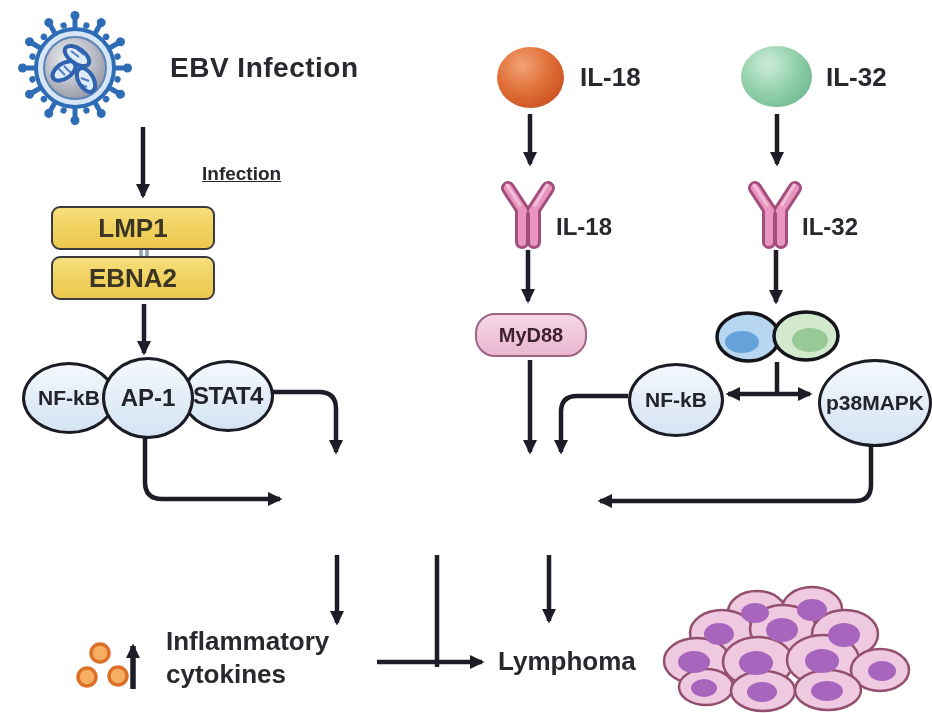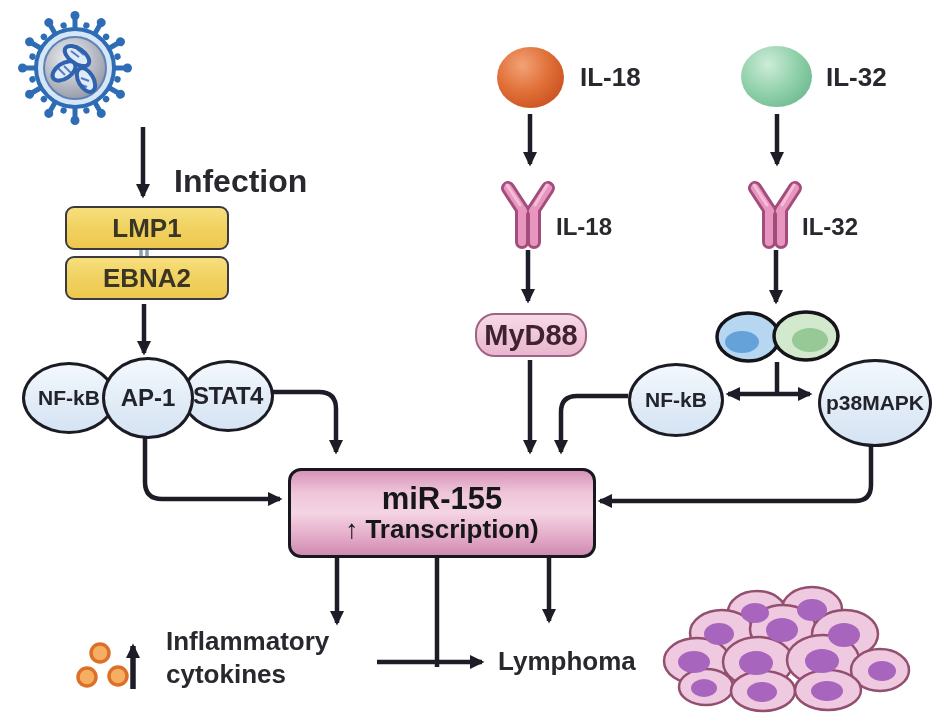--- a/index.html
+++ b/index.html
@@ -3,23 +3,23 @@
 <meta charset="utf-8">
 <style>
   html,body{margin:0;padding:0;background:#ffffff;}
   #canvas{
     position:relative;width:932px;height:713px;background:#ffffff;overflow:hidden;
     font-family:"Liberation Sans", sans-serif;
   }
   #icon-layer{position:absolute;left:0;top:0;z-index:1;}
   .lbl{position:absolute;font-weight:bold;color:#28282e;z-index:4;white-space:nowrap;}
   #ebv-title{left:170px;top:52px;font-size:28px;letter-spacing:0.5px;}
-  #infection-lbl{left:174px;top:163px;font-size:32px;}
+  #infection-lbl{left:202px;top:163px;font-size:19px;text-decoration:underline;}
   .gene-box{
-    position:absolute;left:65px;width:160px;height:40px;z-index:3;
+    position:absolute;left:51px;width:160px;height:40px;z-index:3;
     background:linear-gradient(180deg,#f7df7d 0%,#f2d express 45%,#edc84e 100%);
     background:linear-gradient(180deg,#f7df7d 0%,#f1d362 45%,#edc84e 100%);
     border:2.5px solid #3a3a40;border-radius:9px;
     display:flex;align-items:center;justify-content:center;
     font-size:26px;font-weight:bold;color:#3a3524;
   }
   #lmp1-box{top:206px;}
   #ebna2-box{top:256px;text-align:center;}
   .oval{
     position:absolute;z-index:2;border:3px solid #1b1b24;border-radius:50%;
@@ -39,21 +39,21 @@
     background:radial-gradient(circle at 38% 30%, #cdecd9 0%, #8ecfa8 50%, #6fb991 82%, #63ad85 100%);}
   #il18-lbl{left:580px;top:62px;font-size:26px;}
   #il32-lbl{left:826px;top:62px;font-size:26px;}
   #il18r-lbl{left:556px;top:213px;font-size:24px;}
   #il32r-lbl{left:802px;top:213px;font-size:24px;}
   #myd88-box{
     position:absolute;left:475px;top:313px;width:108px;height:40px;z-index:3;
     background:linear-gradient(180deg,#f7d9e7 0%,#efc3d8 60%,#e9b7cf 100%);
     border:2.5px solid #9f6383;border-radius:20px;
     display:flex;align-items:center;justify-content:center;
-    font-size:29px;font-weight:bold;color:#40222f;
+    font-size:20px;font-weight:bold;color:#40222f;
   }
   #hub-box{
     position:absolute;left:288px;top:468px;width:302px;height:84px;z-index:3;
     background:linear-gradient(180deg,#d794b8 0%,#efc5da 26%,#f4d4e3 50%,#e4abc9 78%,#cf8bb0 100%);
     border:3.5px solid #17171e;border-radius:13px;
     display:flex;flex-direction:column;align-items:center;justify-content:center;
     color:#17171a;
   }
   #hub-title{font-size:31px;font-weight:bold;line-height:1.1;}
   #hub-sub{font-size:26px;font-weight:bold;line-height:1.05;}
@@ -213,20 +213,21 @@
           <ellipse cx="756" cy="663" rx="17" ry="12"></ellipse>
         <ellipse cx="822" cy="661" rx="17" ry="12"></ellipse>
           <ellipse cx="882" cy="671" rx="14" ry="10"></ellipse>
         <ellipse cx="704" cy="688" rx="13" ry="9"></ellipse>
           <ellipse cx="762" cy="692" rx="15" ry="10"></ellipse>
         <ellipse cx="827" cy="691" rx="16" ry="10"></ellipse>
       </g>
     </g>
   </svg>
 
+  <div class="lbl" id="ebv-title">EBV Infection</div>
   <div class="lbl" id="infection-lbl">Infection</div>
 
   <div class="gene-box" id="lmp1-box">LMP1</div>
   <div class="gene-box" id="ebna2-box">EBNA2</div>
 
   <div class="oval" id="nfkb-left-oval">NF-kB</div>
   <div class="oval" id="ap1-oval">AP-1</div>
   <div class="oval" id="stat4-oval">STAT4</div>
 
   <div class="ligand" id="il18-ball"></div>
@@ -236,24 +237,20 @@
 
   <div class="ligand" id="il32-ball"></div>
   <div class="lbl" id="il32-lbl">IL-32</div>
   <div class="lbl" id="il32r-lbl">IL-32</div>
   <div class="oval" id="nfkb-right-oval">NF-kB</div>
   <div class="oval" id="p38-oval">
     <div>p38</div>
     <div>MAPK</div>
   </div>
 
-  <div id="hub-box">
-    <div id="hub-title">miR-155</div>
-    <div id="hub-sub">↑ Transcription)</div>
-  </div>
 
   <div class="lbl two-line" id="inflam-lbl">
     <div>Inflammatory</div>
     <div>cytokines</div>
   </div>
   <div class="lbl two-line" id="lymph-lbl">
     <div>Lymphoma</div>
   </div>
 
 </div>

